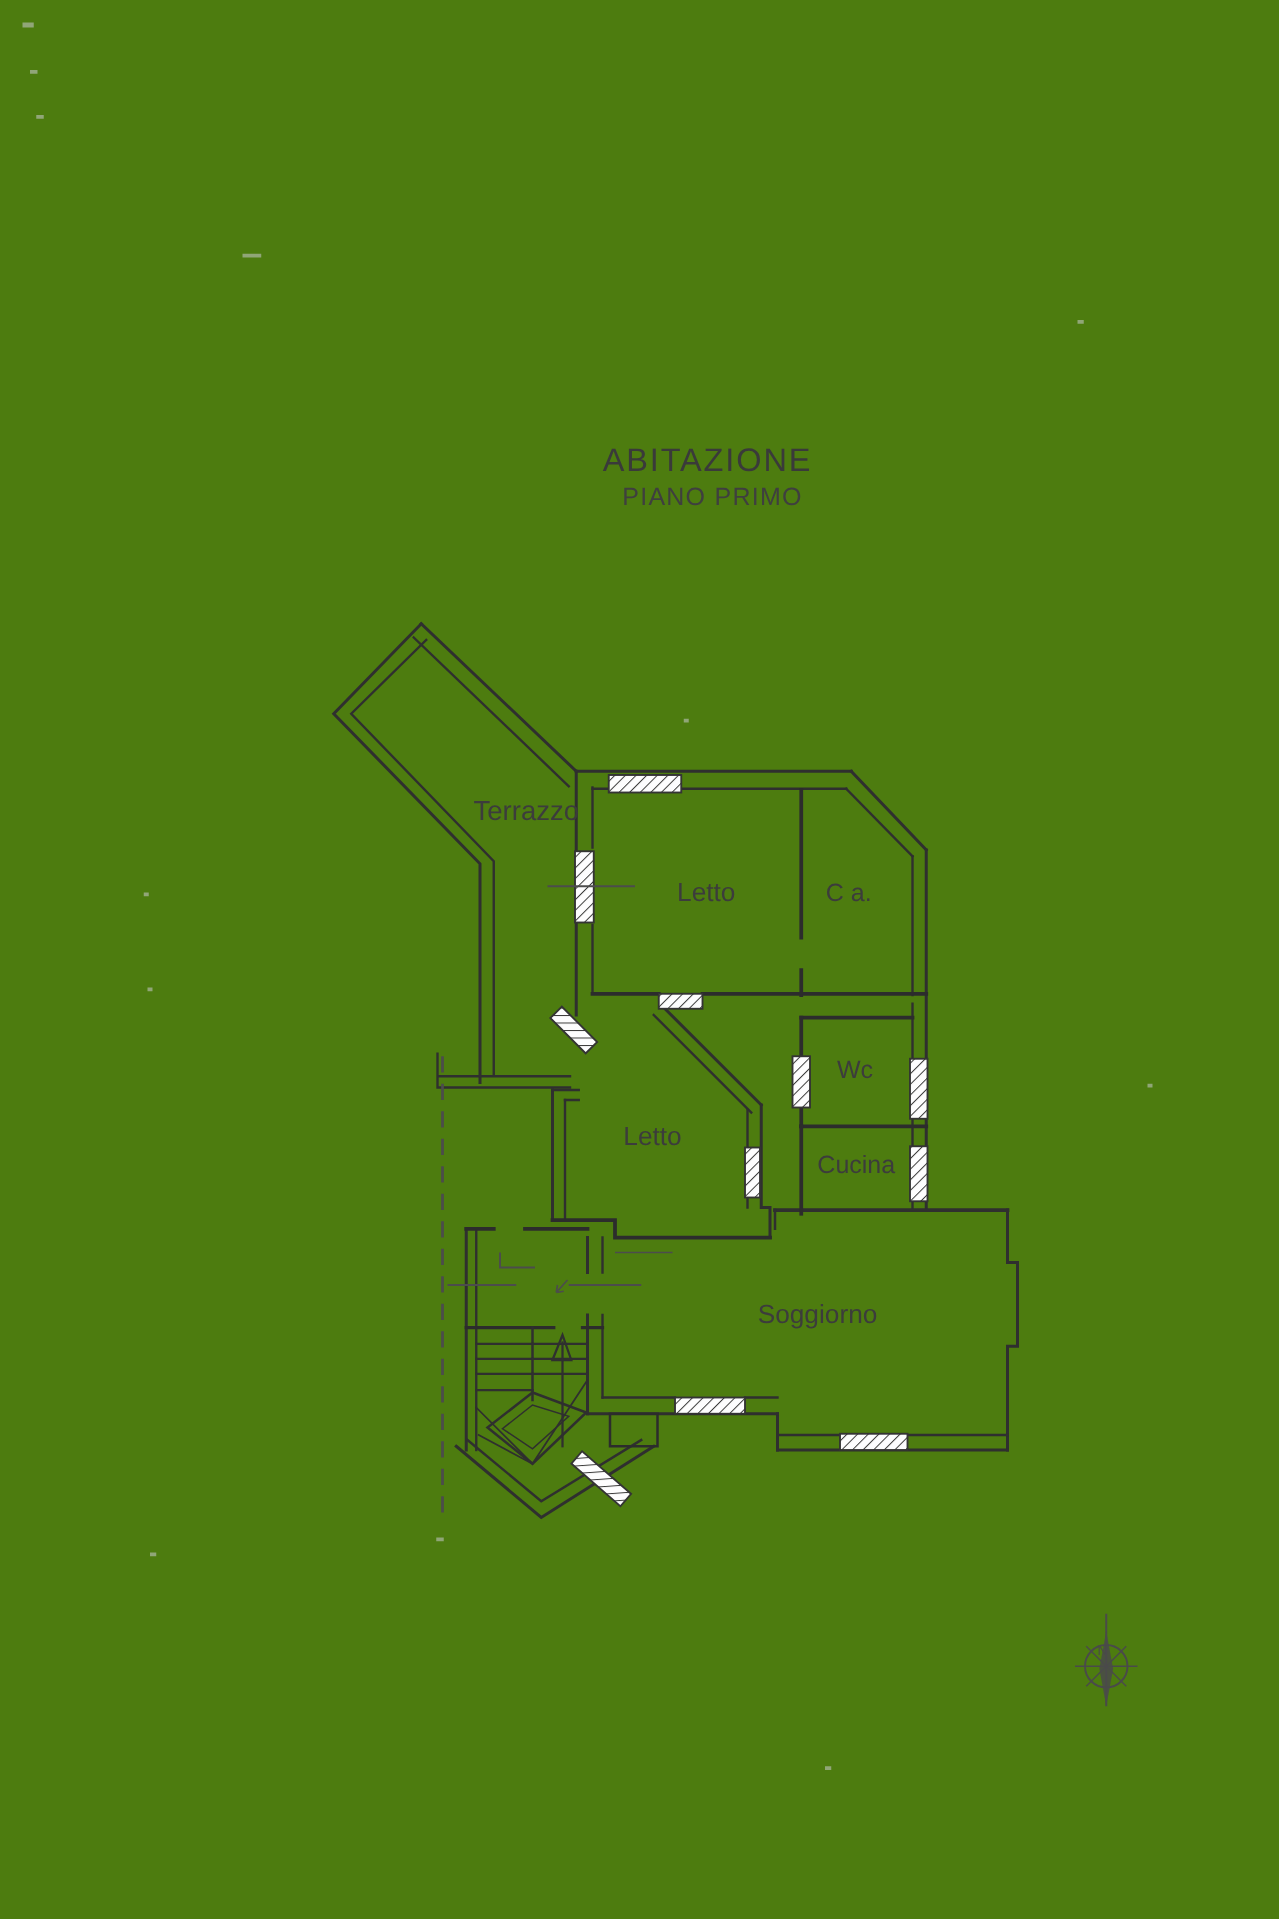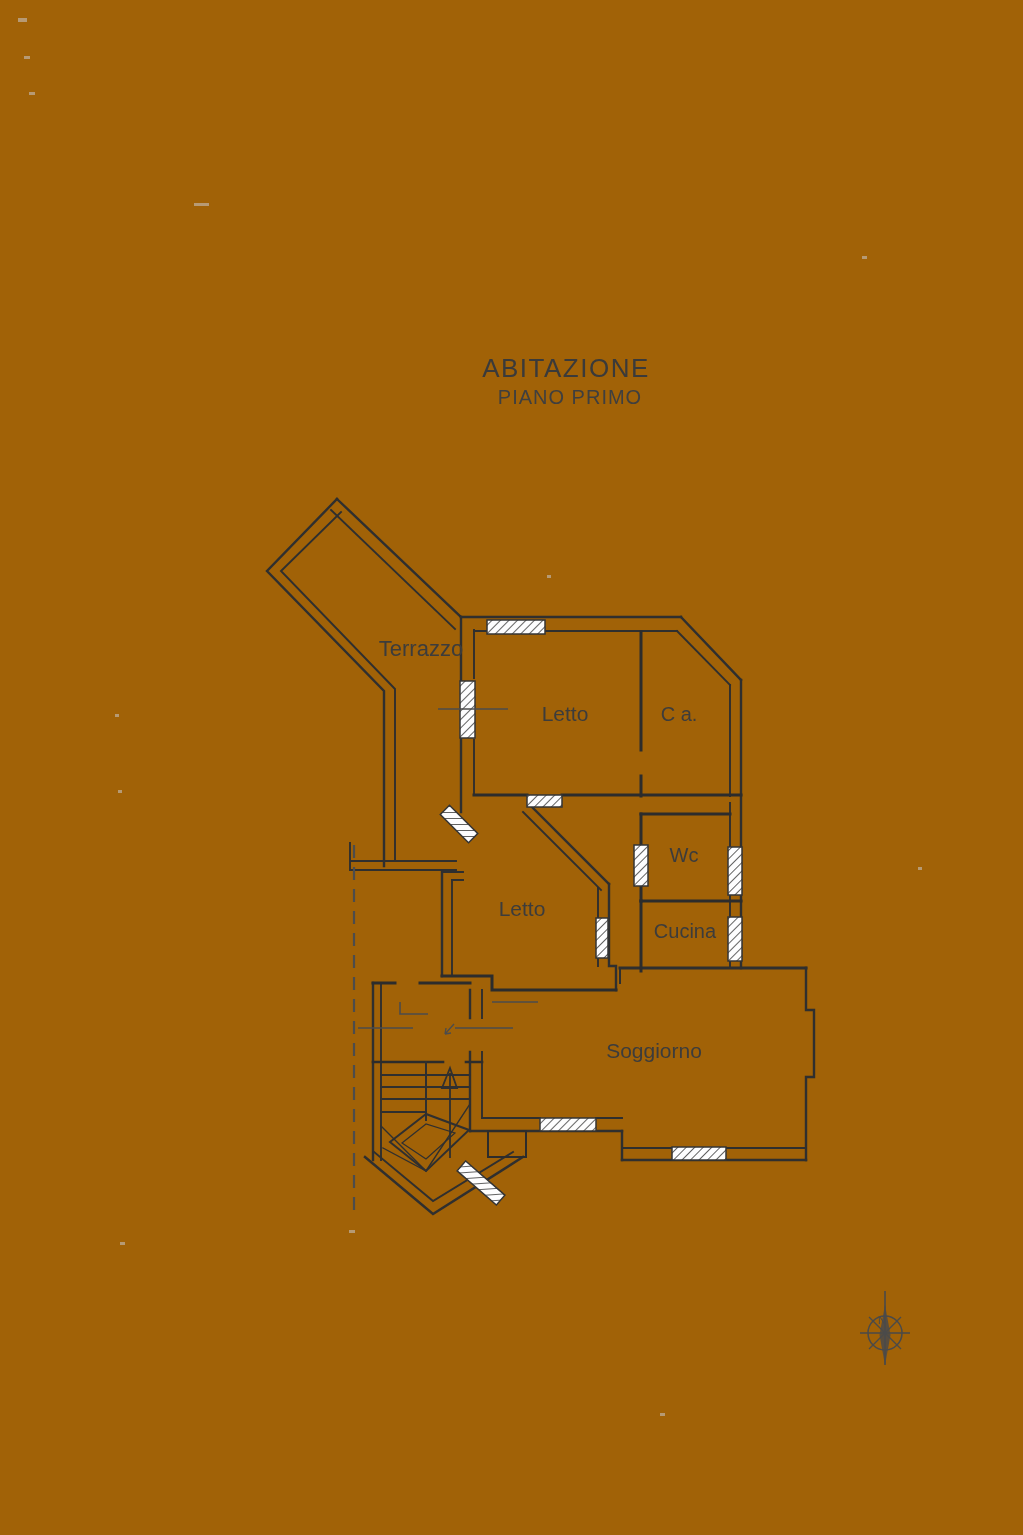--- a/index.html
+++ b/index.html
@@ -1,20 +1,20 @@
 <!DOCTYPE html>
 <html><head>
 <meta charset="utf-8">
 <style>
   html,body{margin:0;padding:0;background:#e8e8e8;}
   .page{
     position:relative;
     width:1023px;height:1535px;
     margin:0 auto;
-    background:#a16207;
+    background:#4d7c0f;
     overflow:hidden;
     font-family:"Liberation Sans", sans-serif;
   }
   svg{position:absolute;left:0;top:0;}
   .t-main{font-size:26px;letter-spacing:1.5px;fill:#3a3a3a;font-weight:500;}
   .t-sub{font-size:20px;letter-spacing:1px;fill:#3f3f3f;font-weight:500;}
   .room-label{fill:#3c3c3c;}
   .noise{fill:#c9c9ce;}
 </style>
 </head>

